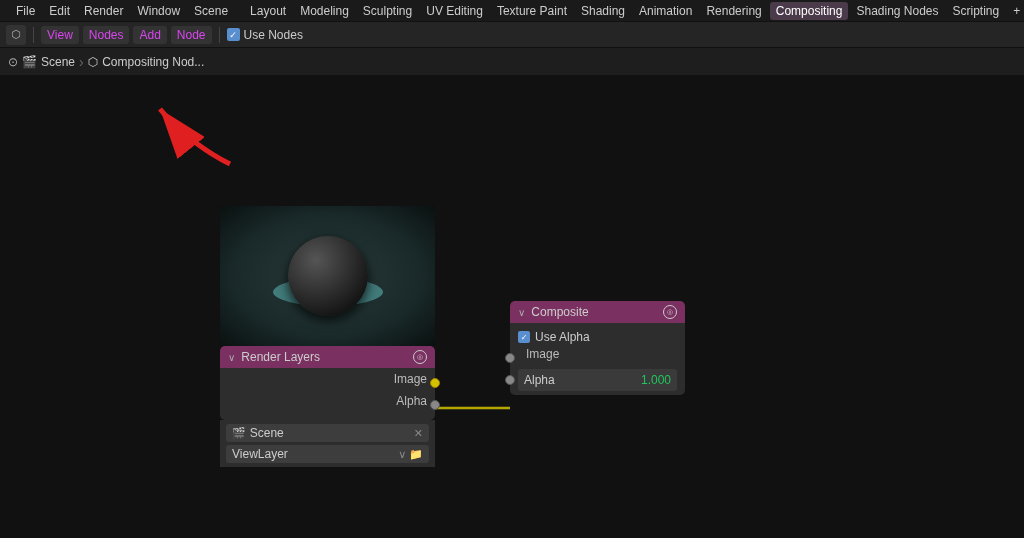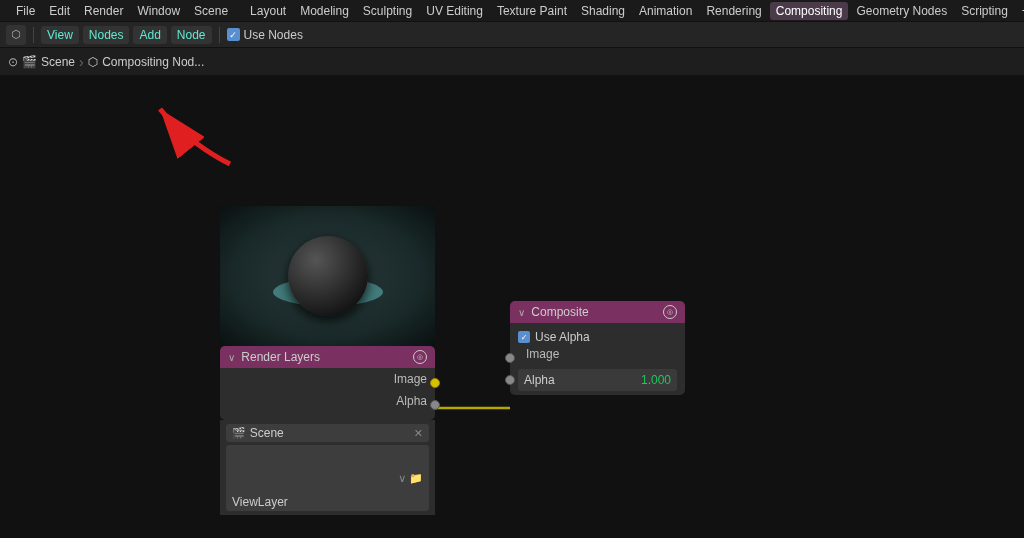--- a/index.html
+++ b/index.html
@@ -71,21 +71,21 @@
       height: 16px;
       background: #444;
       margin: 0 3px;
     }
     .toolbar-btn {
       padding: 2px 6px;
       background: #333;
       border-radius: 3px;
       cursor: pointer;
       font-size: 12px;
-      color: #5eead4;
+      color: #d946ef;
     }
     .use-nodes-check {
       display: flex;
       align-items: center;
       gap: 4px;
       cursor: pointer;
       font-size: 12px;
       color: #ccc;
     }
     .checkbox-checked {
@@ -278,21 +278,20 @@
       align-items: center;
       background: #3d3d3d;
       border-radius: 3px;
       padding: 2px 6px;
       gap: 4px;
     }
     .viewlayer-label {
       flex: 1;
       font-size: 12px;
       color: #ccc;
-      margin-top: 48px;
     }
     .viewlayer-icons {
       display: flex;
       gap: 3px;
     }
     .vl-icon {
       font-size: 11px;
       color: #888;
     }
 
@@ -395,21 +394,21 @@
 
   <span class="menu-item">Layout</span>
   <span class="menu-item">Modeling</span>
   <span class="menu-item">Sculpting</span>
   <span class="menu-item">UV Editing</span>
   <span class="menu-item">Texture Paint</span>
   <span class="menu-item">Shading</span>
   <span class="menu-item">Animation</span>
   <span class="menu-item">Rendering</span>
   <span class="menu-item highlighted">Compositing</span>
-  <span class="menu-item">Geometry Nodes</span>
+  <span class="menu-item">Shading Nodes</span>
   <span class="menu-item">Scripting</span>
   <span class="menu-item">+</span>
 
   <div class="menu-spacer"></div>
 
 </div>
 
 <div id="second-toolbar">
   <div class="toolbar-icon">⬡</div>
   <div class="toolbar-separator"></div>

